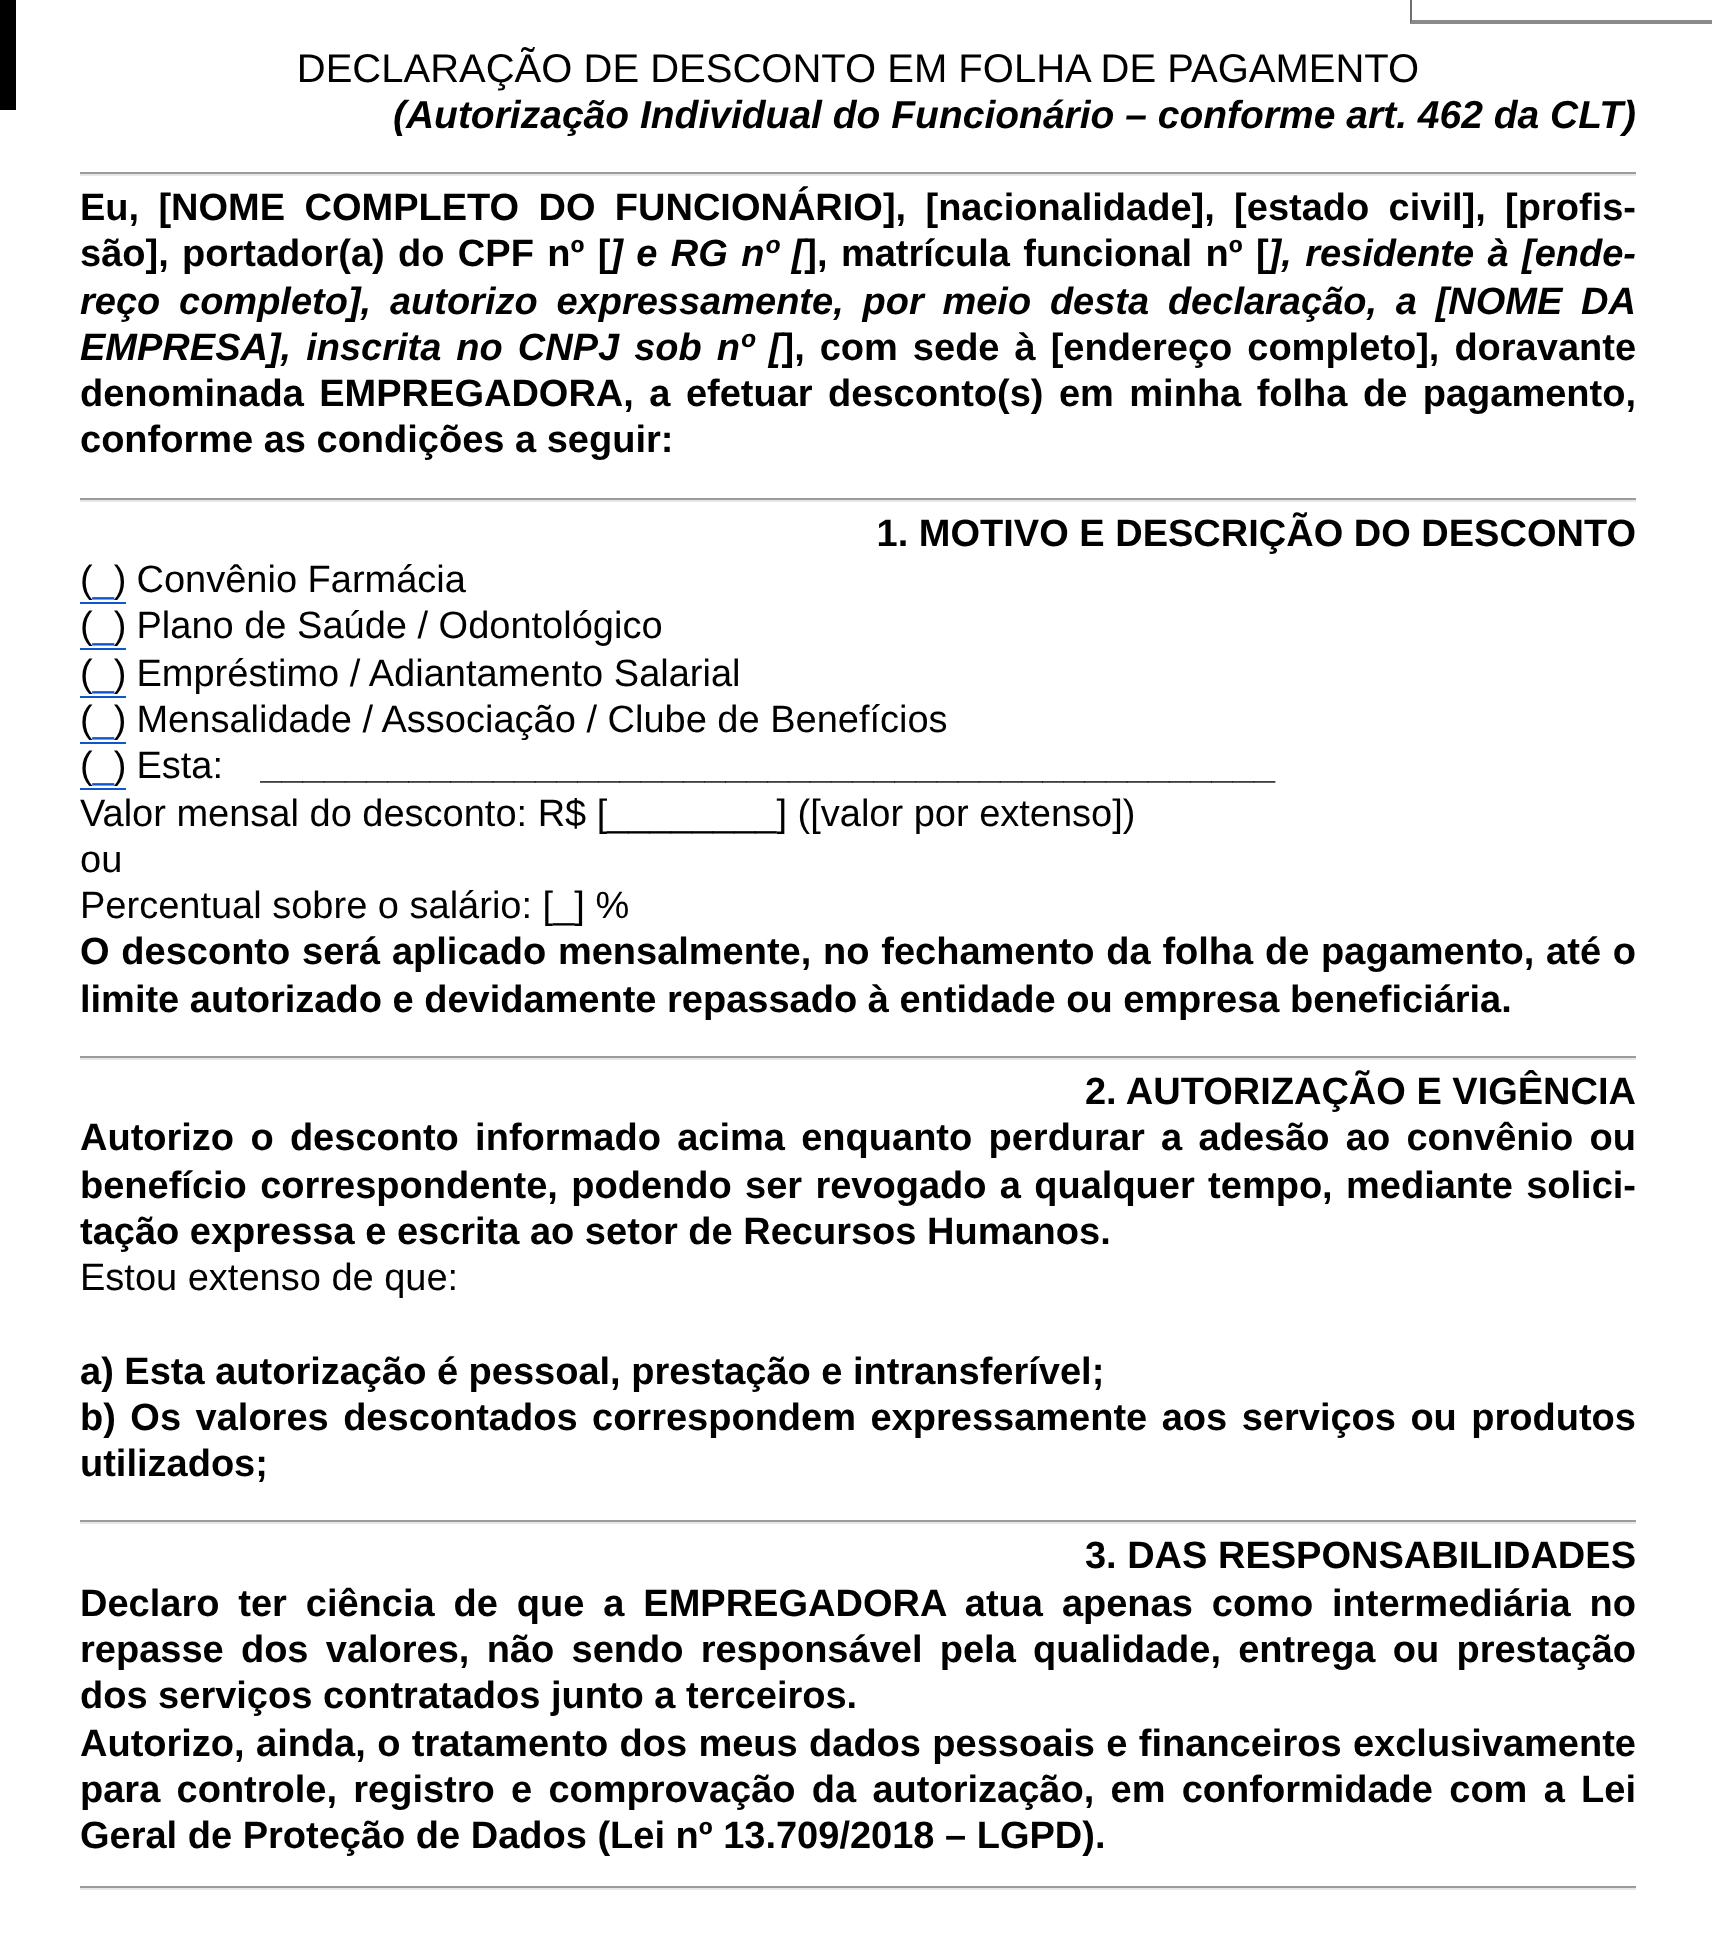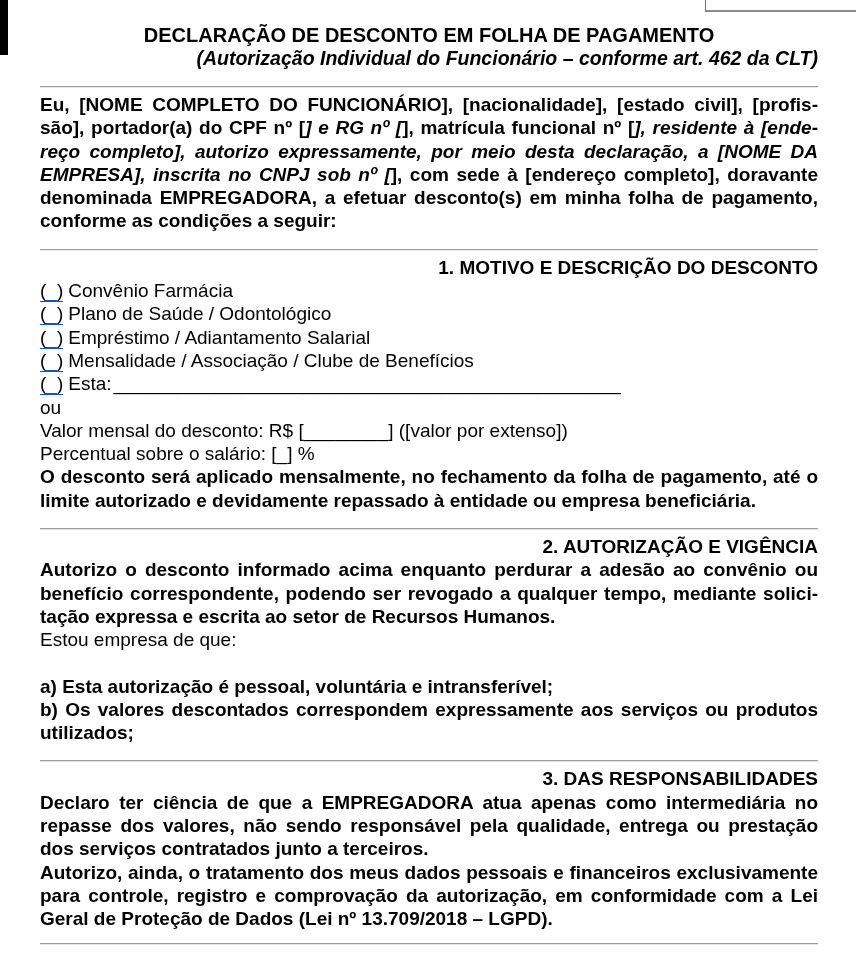--- a/index.html
+++ b/index.html
@@ -16,42 +16,42 @@
     position: absolute; left: 0; top: 0; width: 8px; height: 55px;
     background: #000;
   }
   .artifact-box {
     position: absolute; right: 0; top: 0; width: 150px; height: 10px;
     border-left: 1px solid #6f6f6f; border-bottom: 2px solid #8a8a8a;
     background: #fff;
   }
   .doc-title {
     margin: 24px 0 0 0; text-align: center;
-    font-weight: bold; font-size: 20px; line-height: 23px;
+    font-weight: normal; font-size: 20px; line-height: 23px;
   }
   .doc-subtitle {
     margin: 0; text-align: right;
     font-weight: bold; font-style: italic; font-size: 19.5px; line-height: 23px;
   }
   .rule {
     border: none; height: 0; margin: 16px 0 5px 0;
     border-top: 1px solid #9b9b9b; border-bottom: 1px solid #e7e7e7;
   }
   .rule-bottom { margin-top: 12px; }
   .para { margin: 0; text-align: justify; font-weight: bold; }
   .it { font-style: italic; }
   .sec-heading { margin: 0; font-weight: bold; font-size: 19px; line-height: 23.3px; text-align: right; }
   .line { margin: 0; white-space: nowrap; }
   .chk {
     display: inline-block; line-height: 20px;
     border-bottom: 1px solid #1155cc; margin-right: 5px;
   }
   .chk .paren { color: #000; }
   .chk .blank { color: #1155cc; }
-  .fill-line { margin-left: 2px; letter-spacing: 0; }
+  .fill-line { margin-left: 20px; letter-spacing: 0; font-style: italic; }
   .spacer { height: 23px; }
 </style>
 </head>
 <body>
 
 <div class="artifact-left"></div>
 <div class="artifact-box"></div>
 
 <div class="page">
 
@@ -75,32 +75,32 @@
   <div class="line">
     <span class="chk"><span class="paren">(</span><span class="blank">_</span><span class="paren">)</span></span><span>Empréstimo / Adiantamento Salarial</span>
   </div>
   <div class="line">
     <span class="chk"><span class="paren">(</span><span class="blank">_</span><span class="paren">)</span></span><span>Mensalidade / Associação / Clube de Benefícios</span>
   </div>
   <div class="line">
     <span class="chk"><span class="paren">(</span><span class="blank">_</span><span class="paren">)</span></span><span>Esta:</span><span class="fill-line">________________________________________________</span>
   </div>
 
+  <div class="line">Valor mensal do desconto: R$ [________] ([valor por extenso])</div>
   <div class="line">ou</div>
-  <div class="line">Valor mensal do desconto: R$ [________] ([valor por extenso])</div>
   <div class="line">Percentual sobre o salário: [_] %</div>
   <p class="para">O desconto será aplicado mensalmente, no fechamento da folha de pagamento, até o limite autorizado e devidamente repassado à entidade ou empresa beneficiária.</p>
 
   <hr class="rule">
 
   <h3 class="sec-heading">2. AUTORIZAÇÃO E VIGÊNCIA</h3>
   <p class="para">Autorizo o desconto informado acima enquanto perdurar a adesão ao convênio ou benefício correspondente, podendo ser revogado a qualquer tempo, mediante solici­tação expressa e escrita ao setor de Recursos Humanos.</p>
-  <div class="line">Estou empresa de que:</div>
+  <div class="line">Estou extenso de que:</div>
   <div class="spacer"></div>
-  <p class="para">a) Esta autorização é pessoal, voluntária e intransferível;</p>
+  <p class="para">a) Esta autorização é pessoal, prestação e intransferível;</p>
   <p class="para">b) Os valores descontados correspondem expressamente aos serviços ou produtos utilizados;</p>
 
   <hr class="rule">
 
   <h3 class="sec-heading">3. DAS RESPONSABILIDADES</h3>
   <p class="para">Declaro ter ciência de que a EMPREGADORA atua apenas como intermediária no repasse dos valores, não sendo responsável pela qualidade, entrega ou prestação dos serviços contratados junto a terceiros.</p>
   <p class="para">Autorizo, ainda, o tratamento dos meus dados pessoais e financeiros exclusivamente para controle, registro e comprovação da autorização, em conformidade com a Lei Geral de Proteção de Dados (Lei nº 13.709/2018 – LGPD).</p>
 
   <hr class="rule rule-bottom">
 

